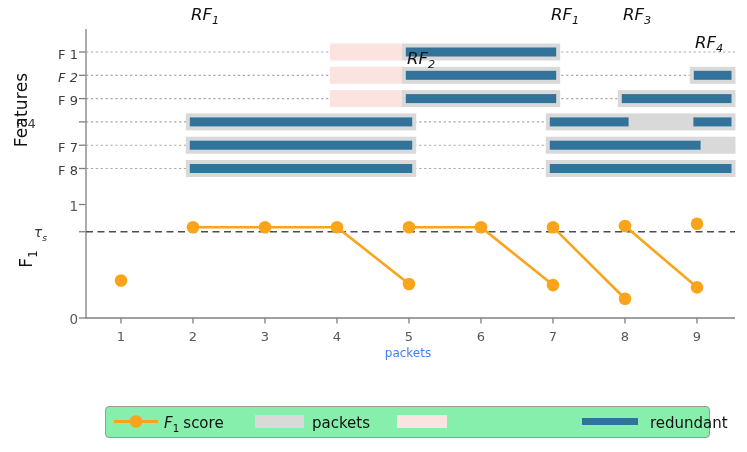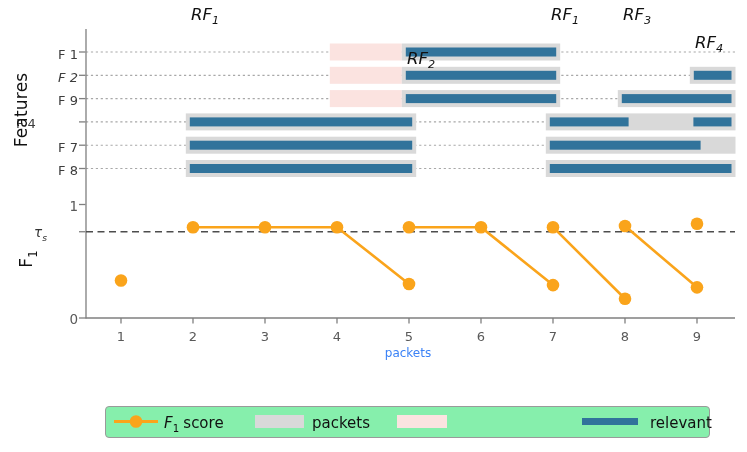--- a/index.html
+++ b/index.html
@@ -144,16 +144,16 @@
   <div class="legend">
     <svg class="legend-svg" width="603" height="30" viewBox="0 0 603 30">
       <line x1="8" y1="14.5" x2="52" y2="14.5" stroke-width="3" stroke="#FAA41B"></line>
       <circle cx="30" cy="14.5" r="6.3" fill="#FAA41B"></circle>
       <rect x="149" y="8" width="49" height="13" fill="#D9D9D9"></rect>
       <rect x="291" y="8" width="50" height="13" fill="#FBE3E0"></rect>
       <rect x="476" y="11" width="56" height="7" fill="#31739B"></rect>
     </svg>
     <span class="legend-text" style="left:58px"><span class="it">F</span><sub>1</sub><span class="gap-word">score</span></span>
     <span class="legend-text" style="left:206px">packets</span>
-    <span class="legend-text" style="left:544px">relevant</span>
+    <span class="legend-text" style="left:544px">redundant</span>
   </div>
 
 </div>
 
 </body></html>

